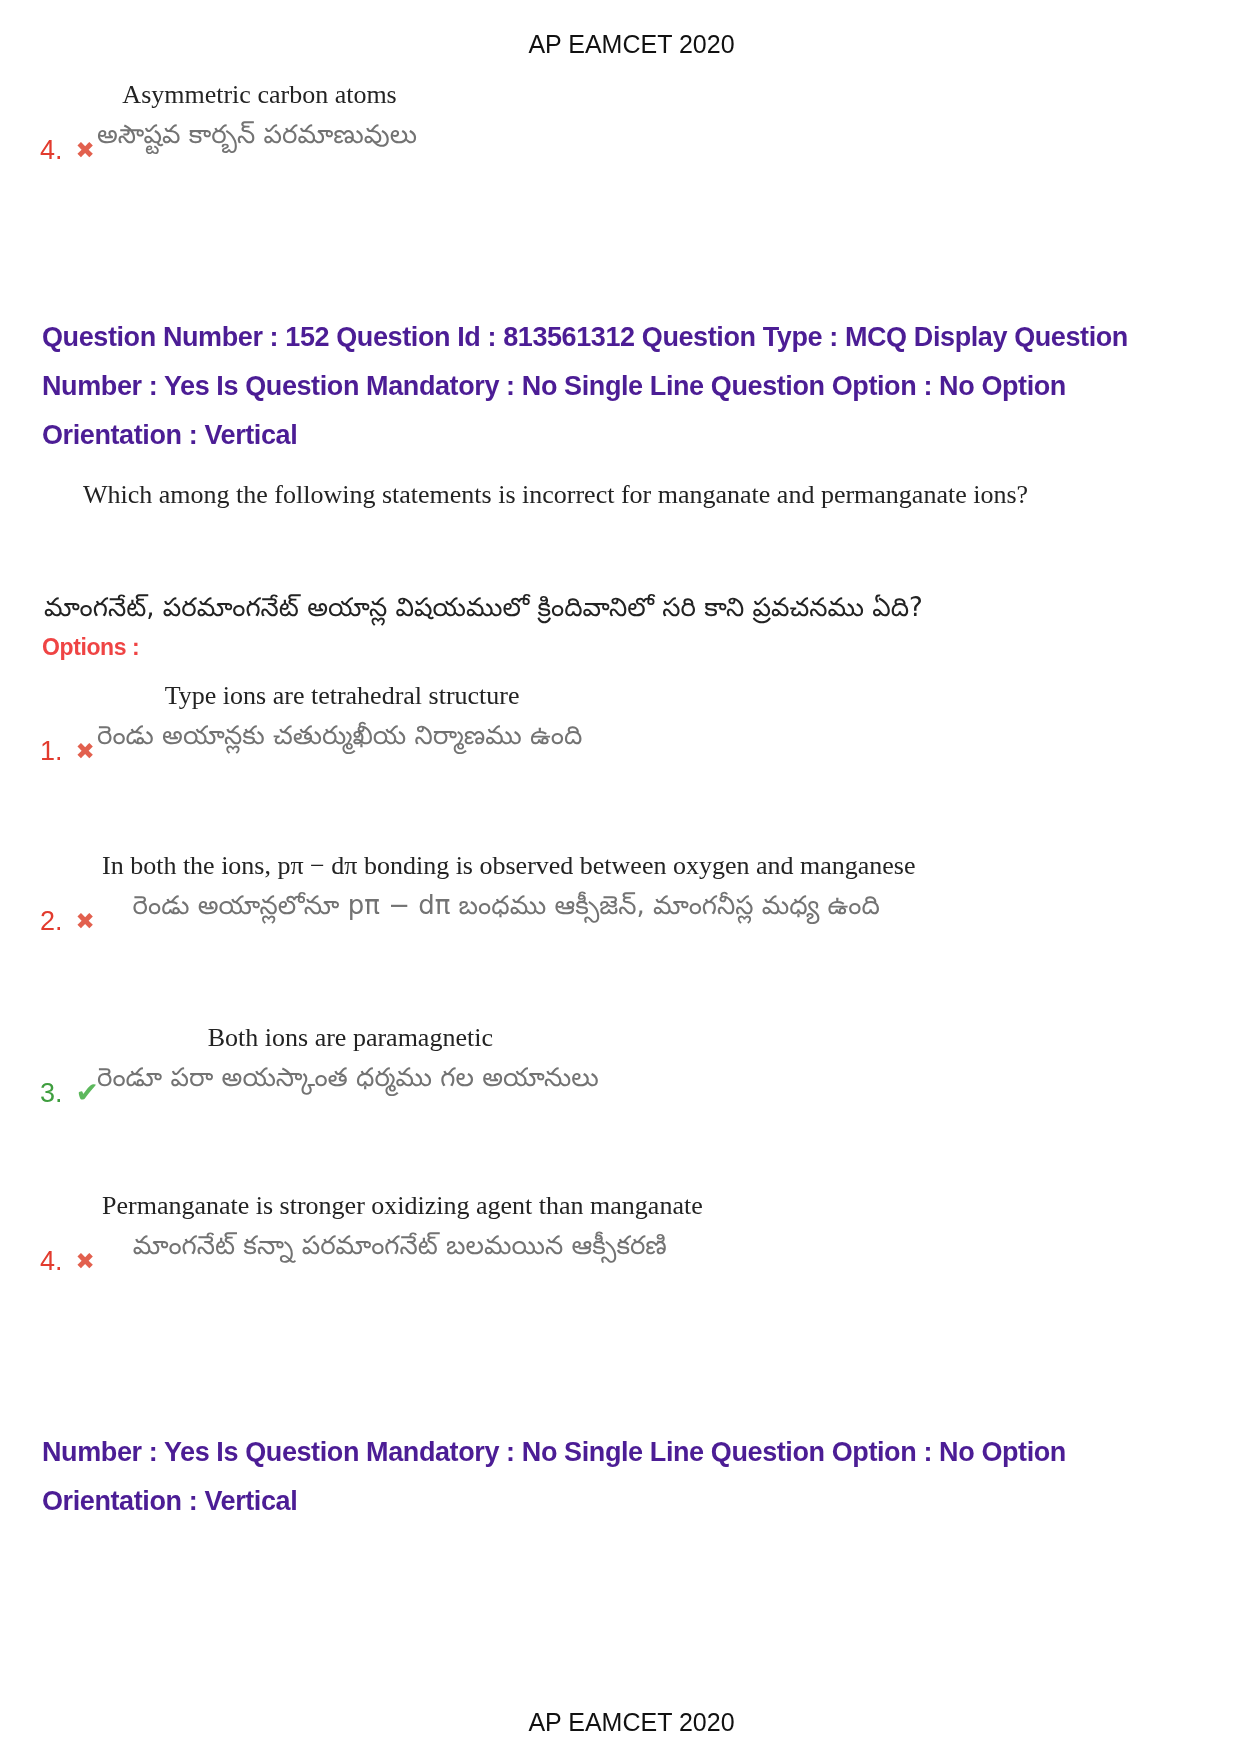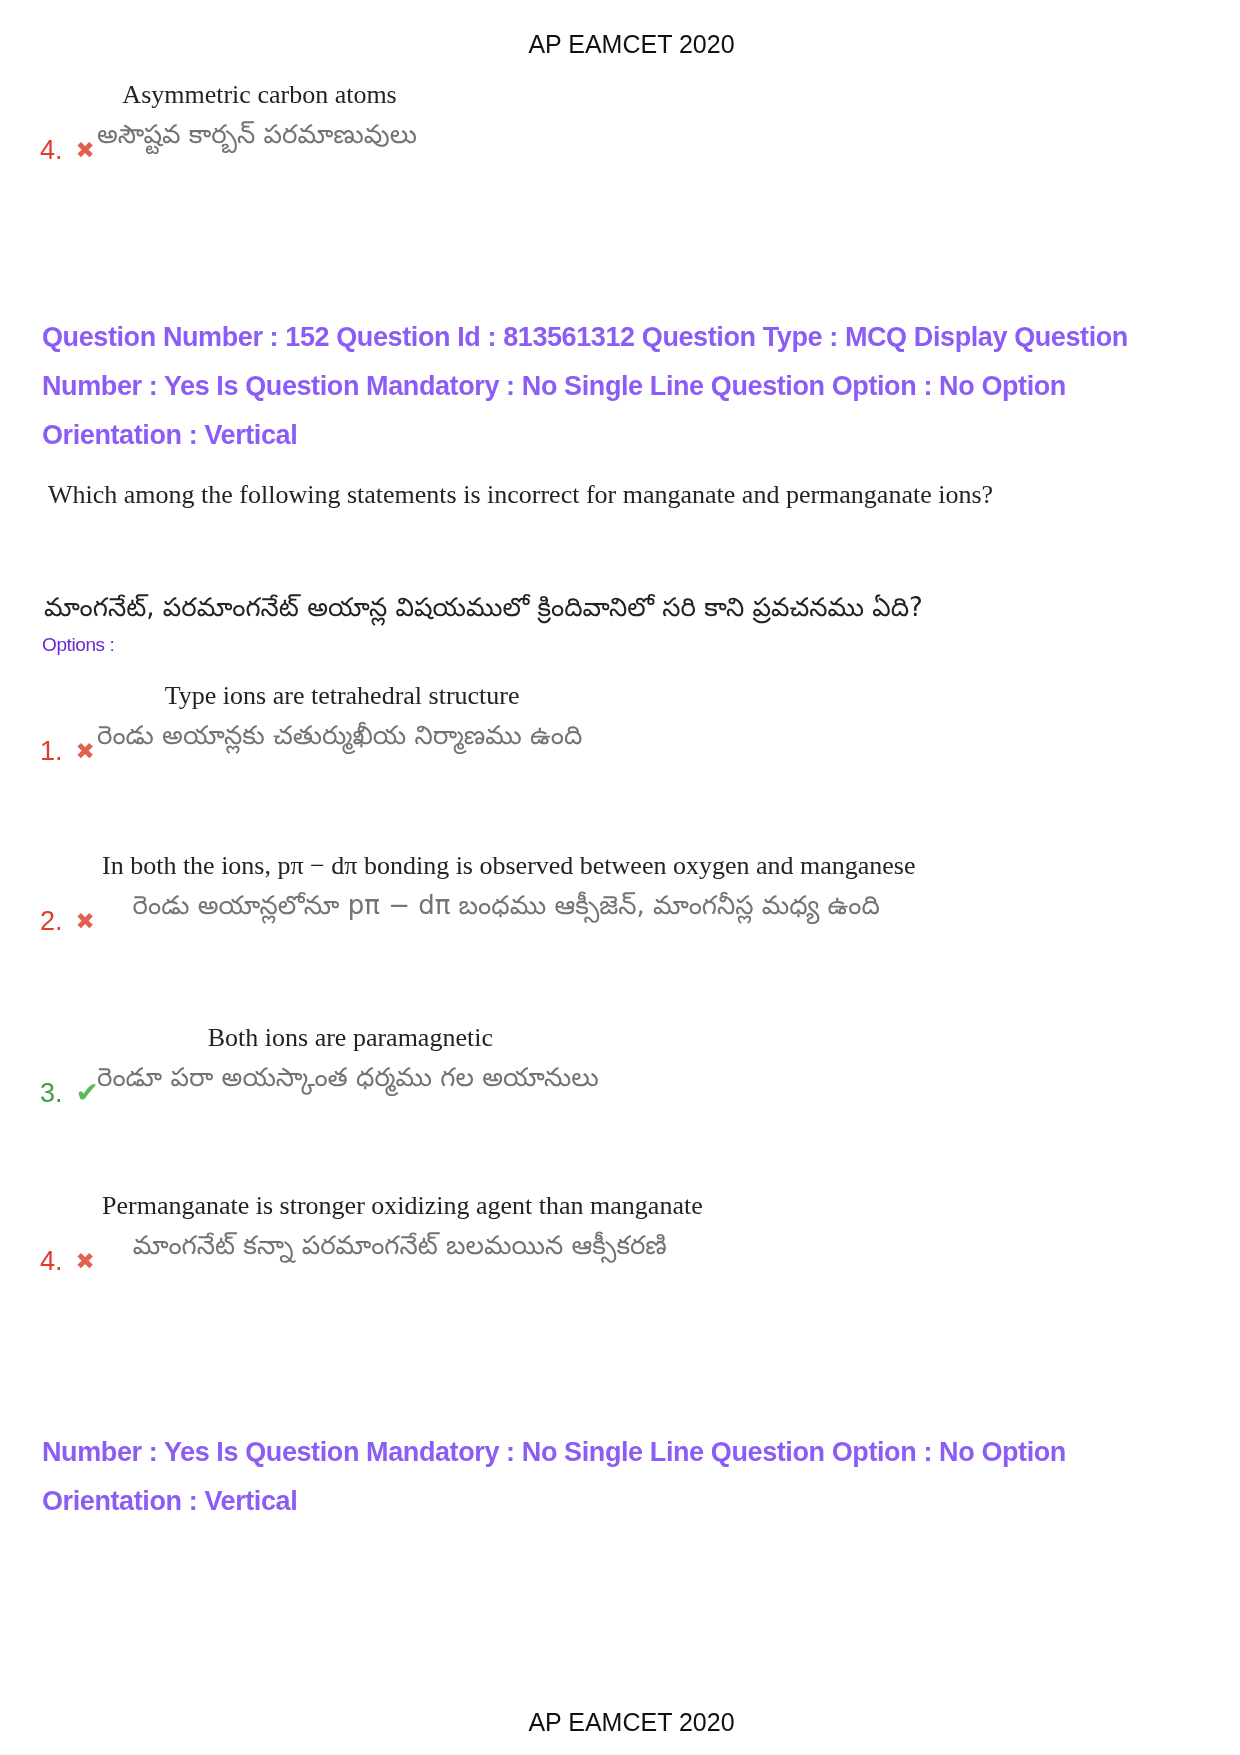--- a/index.html
+++ b/index.html
@@ -25,21 +25,21 @@
   .meta-block {
     position: absolute;
     left: 42px;
     right: 30px;
   }
   .meta-line {
     font-weight: 700;
     font-size: 27px;
     line-height: 49px;
     letter-spacing: -0.4px;
-    color: #8b5cf6;
+    color: #4c1d95;
     white-space: nowrap;
     font-family: "Liberation Sans", sans-serif;
   }
   .q-en {
     position: absolute;
     left: 48px;
     font-family: "Liberation Serif", serif;
     font-size: 26px;
     color: #232323;
     white-space: nowrap;
@@ -48,24 +48,24 @@
     position: absolute;
     left: 44px;
     font-size: 26px;
     color: #232323;
     white-space: nowrap;
     font-family: "DejaVu Sans", sans-serif;
   }
   .options-label {
     position: absolute;
     left: 42px;
-    font-weight: 400;
-    font-size: 19px;
+    font-weight: 700;
+    font-size: 23px;
     letter-spacing: -0.4px;
-    color: #6d28d9;
+    color: #ef4444;
   }
   .option {
     position: absolute;
     left: 40px;
     display: flex;
     align-items: flex-end;
   }
   .marker {
     display: flex;
     align-items: center;
@@ -112,21 +112,21 @@
       <span class="opt-te">అసౌష్టవ కార్బన్ పరమాణువులు</span>
     </div>
   </div>
 
   <div class="meta-block" style="top: 313px;">
     <div class="meta-line">Question Number : 152 Question Id : 813561312 Question Type : MCQ Display Question</div>
     <div class="meta-line">Number : Yes Is Question Mandatory : No Single Line Question Option : No Option</div>
     <div class="meta-line">Orientation : Vertical</div>
   </div>
 
-  <div class="q-en" style="top: 480px;">Which among the following statements is incorrect for manganate and permanganate ions?</div>
+  <div class="q-en" style="top: 480px; margin-left: 35px;">Which among the following statements is incorrect for manganate and permanganate ions?</div>
 
   <div class="q-te" style="top: 592px;">మాంగనేట్, పరమాంగనేట్ అయాన్ల విషయములో క్రిందివానిలో సరి కాని ప్రవచనము ఏది?</div>
 
   <div class="options-label" style="top: 634px;">Options :</div>
 
   <div class="option" style="top: 681px;">
     <div class="marker">
       <span class="num num-incorrect">1.</span>
       <span class="mark-icon icon-incorrect">✖</span>
     </div>

